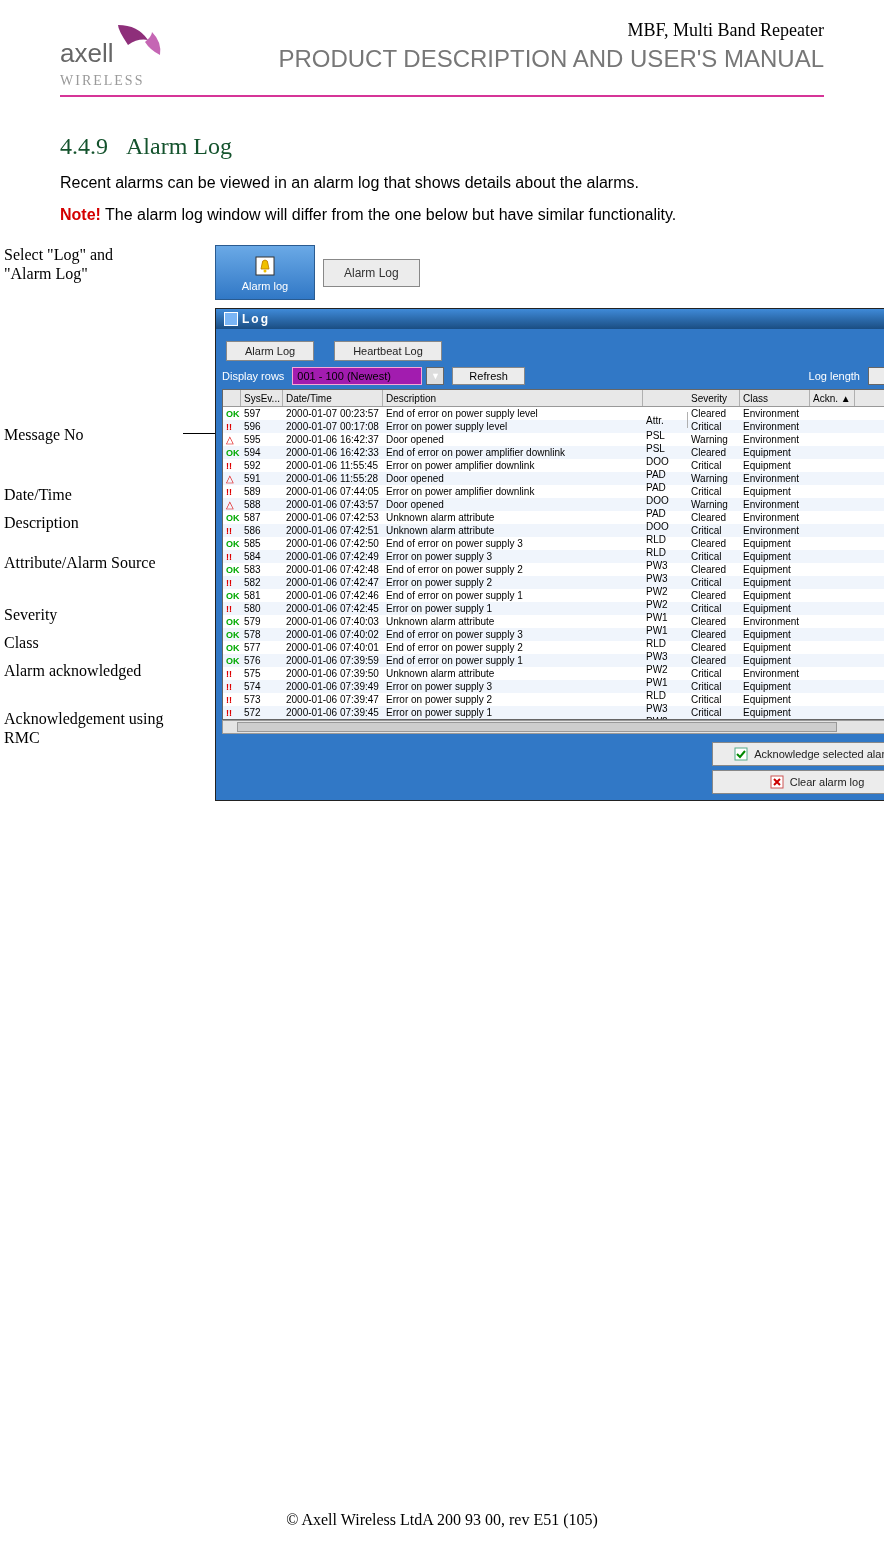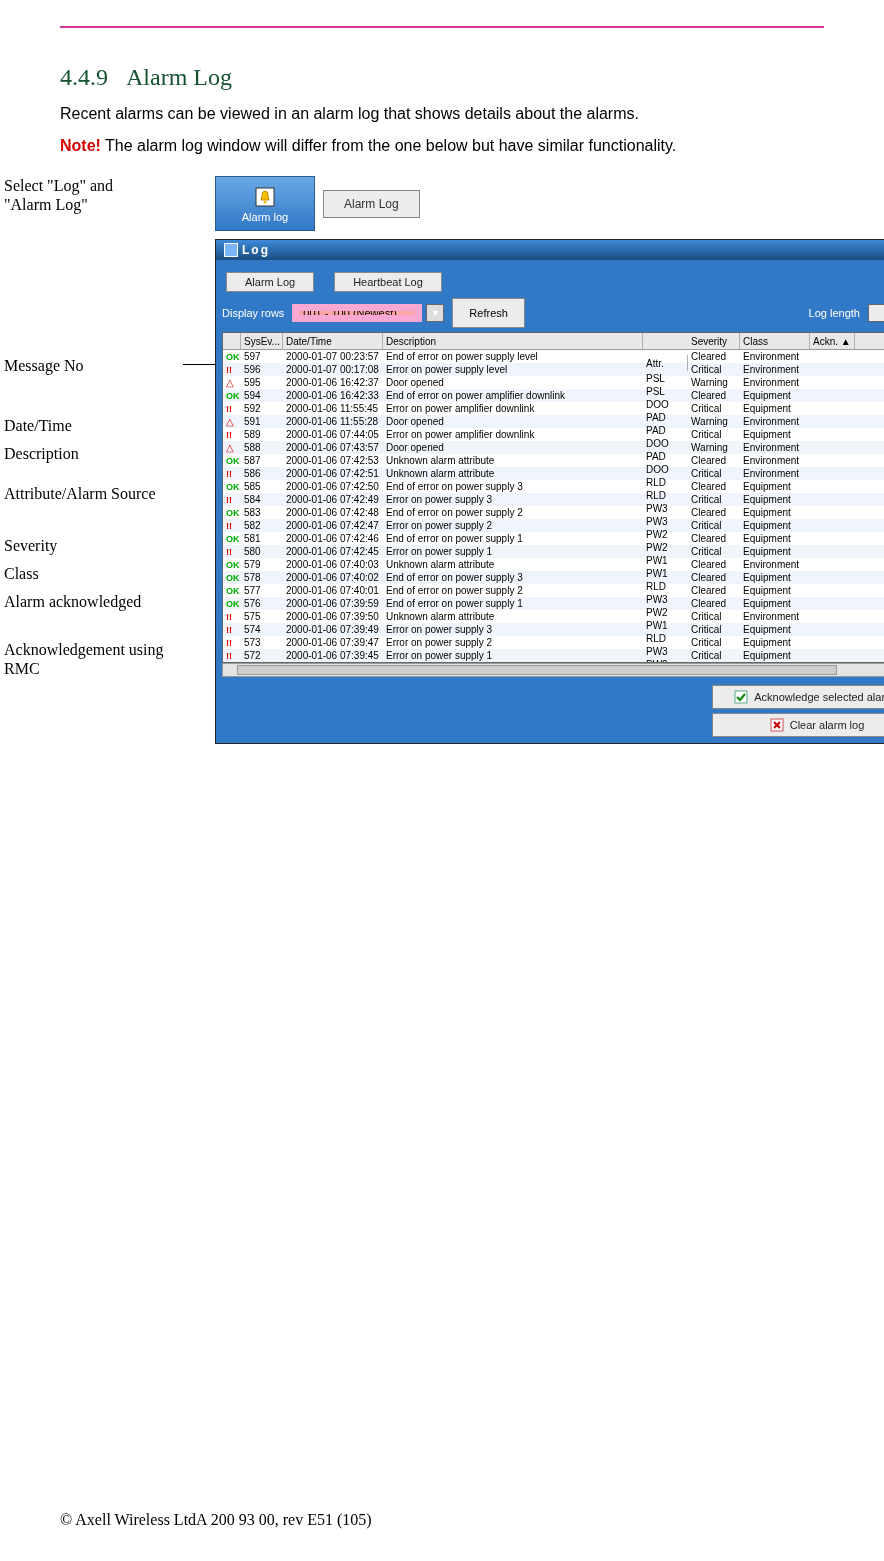--- a/index.html
+++ b/index.html
@@ -33,23 +33,23 @@
     .alarm-nav-label { color: #fff; font-size: 11px; margin-top: 2px; }
     .toolbar-btn { height: 28px; padding: 0 20px; background: #ececec; border: 1px solid #888; display: inline-flex; align-items: center; font-size: 12px; color: #333; }
 
     .log-window { width: 720px; border: 1px solid #222; background: #3178c6; font-family: 'Tahoma', Arial, sans-serif; font-size: 11px; }
     .log-titlebar { background: linear-gradient(#3f8ad8, #1a4d82); color: #fff; padding: 3px 8px; font-size: 12px; letter-spacing: 2px; font-weight: bold; display: flex; align-items: center; gap: 4px; }
     .titlebar-icon { width: 14px; height: 14px; background: #7ab5f5; display: inline-block; border: 1px solid #fff; }
     .log-body { background: #3178c6; padding: 6px; }
     .tab-row { display: flex; gap: 20px; margin: 6px 0 4px 4px; }
     .tab-btn { background: #ececec; border: 1px solid #888; padding: 3px 18px; font-size: 11px; color: #222; }
     .display-row { display: flex; align-items: center; margin: 6px 0 4px 0; color: #fff; font-size: 11px; gap: 8px; }
-    .display-input { background: #fca5a5; border: 7px solid #f9a8d4; height: 18px; width: 130px; padding: 0 4px; font-size: 11px; }
+    .display-input { background: #a21caf; border: 1px solid #f9a8d4; height: 18px; width: 130px; padding: 0 4px; font-size: 11px; }
     .drop-arrow { width: 18px; height: 18px; background: #ddd; border: 1px solid #666; display: inline-flex; align-items: center; justify-content: center; font-size: 9px; margin-left: -4px; }
-    .refresh-btn { background: #ececec; border: 1px solid #888; padding: 2px 16px; font-size: 11px; height: 30px; }
+    .refresh-btn { background: #ececec; border: 1px solid #888; padding: 2px 16px; font-size: 11px; height: 18px; }
     .log-len-label { margin-left: auto; color: #fff; }
     .log-len-val { background: #ececec; border: 1px solid #666; height: 18px; width: 60px; text-align: right; padding: 2px 10px 0 0; font-size: 11px; }
 
     .table-area { background: #fff; border: 1px solid #666; }
     .table-header { display: flex; background: #e8e8e8; border-bottom: 1px solid #999; font-size: 10px; font-weight: normal; height: 17px; align-items: center; }
     .table-header > div { border-right: 1px solid #b0b0b0; padding: 0 3px; height: 100%; display: flex; align-items: center; }
     .col-icon { width: 18px; }
     .col-sysev { width: 42px; }
     .col-date { width: 100px; }
     .col-desc { width: 260px; }
@@ -65,32 +65,44 @@
     .icon-crit { color: #d00; font-weight: bold; font-size: 9px; }
     .icon-warn { color: #d00; font-size: 10px; }
     .scroll-stub { height: 14px; background: #e4e4e4; border: 1px solid #999; position: relative; }
     .scroll-thumb { position: absolute; left: 14px; top: 1px; height: 10px; width: 600px; background: #cdcdcd; border: 1px solid #999; }
 
     .footer-btns { display: flex; flex-direction: column; align-items: flex-end; gap: 4px; margin-top: 8px; padding-right: 6px; }
     .action-btn { background: #ececec; border: 1px solid #888; padding: 4px 10px; font-size: 11px; display: inline-flex; align-items: center; gap: 6px; color: #222; width: 210px; justify-content: center; }
     .chk-icon { width: 14px; height: 14px; }
     .clr-icon { width: 14px; height: 14px; }
 
-    .footer { position: absolute; bottom: 32px; left: 60px; right: 60px; display: flex; justify-content: flex-start; font-family: 'Times New Roman', serif; font-size: 16px; }
+    .footer { position: absolute; bottom: 32px; left: 60px; right: 60px; display: flex; justify-content: center; font-family: 'Times New Roman', serif; font-size: 16px; }
 
     
     .arrow-line { position: absolute; background: #000; height: 1px; }
     .arrow-head { position: absolute; width: 0; height: 0; border-top: 3px solid transparent; border-bottom: 3px solid transparent; border-left: 8px solid #000; }
     .table-wrap { position: relative; }
     .table-inner { margin-right: 15px; }
   </style>
 </head>
 <body>
 
 <div class="header">
+  <div class="logo-area">
+    <svg class="logo-svg" viewBox="0 0 110 55">
+      <path d="M 58 5 Q 78 5 88 20 Q 78 18 68 25 Q 58 10 58 5" fill="#8e2f7a"></path>
+      <path d="M 92 12 Q 102 22 100 35 Q 90 30 85 22 Q 92 16 92 12" fill="#C566B4"></path>
+      <text x="0" y="42" font-family="Arial,sans-serif" font-size="26" fill="#666" font-weight="normal">axell</text>
+    </svg>
+    <span class="logo-text">WIRELESS</span>
+  </div>
+  <div class="header-right">
+    <div class="header-sub">MBF, Multi Band Repeater</div>
+    <div class="header-title">PRODUCT DESCRIPTION AND USER'S MANUAL</div>
+  </div>
 </div>
 <hr class="header-line">
 
 <div class="section-title">
   <span>4.4.9</span>&nbsp;&nbsp;&nbsp;<span>Alarm Log</span>
 </div>
 
 <div class="body-text">Recent alarms can be viewed in an alarm log that shows details about the alarms.</div>
 <div class="body-text"><span class="note-red">Note!</span><span> The alarm log window will differ from the one below but have similar functionality.</span></div>
 

